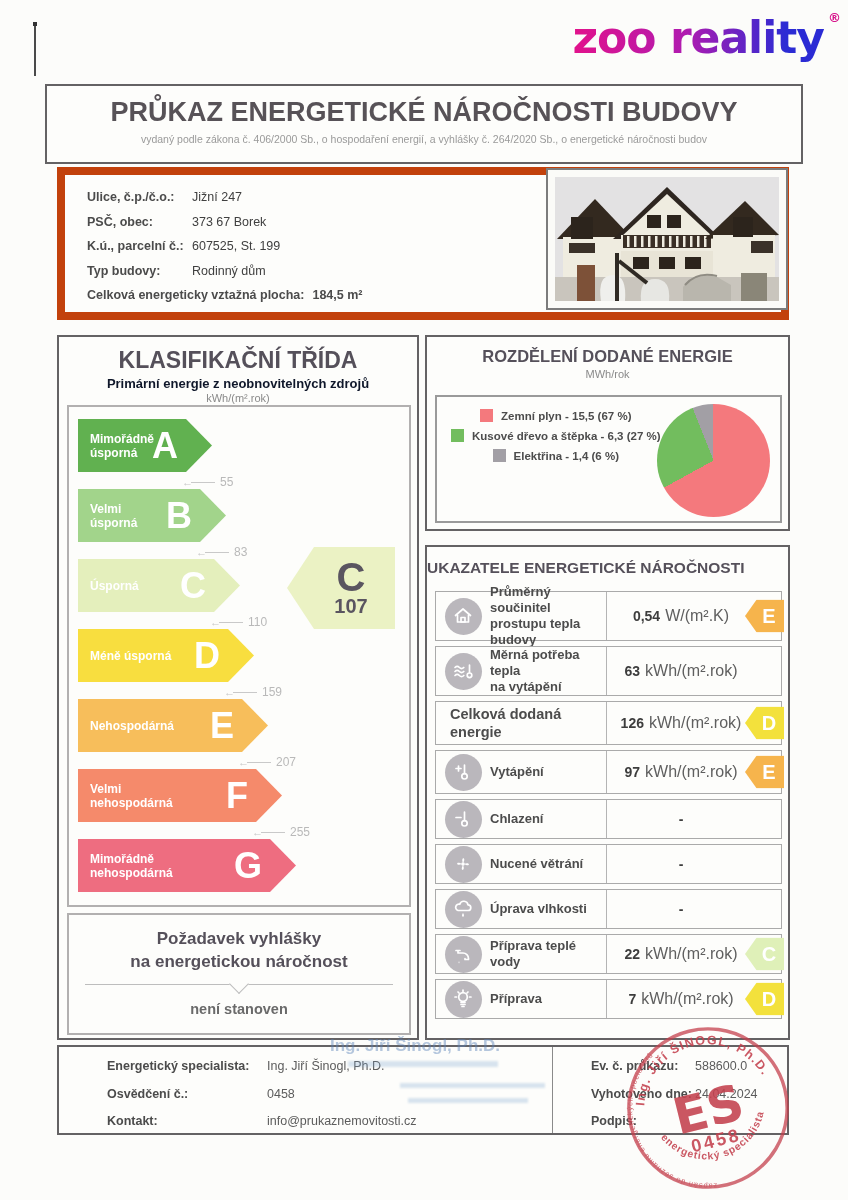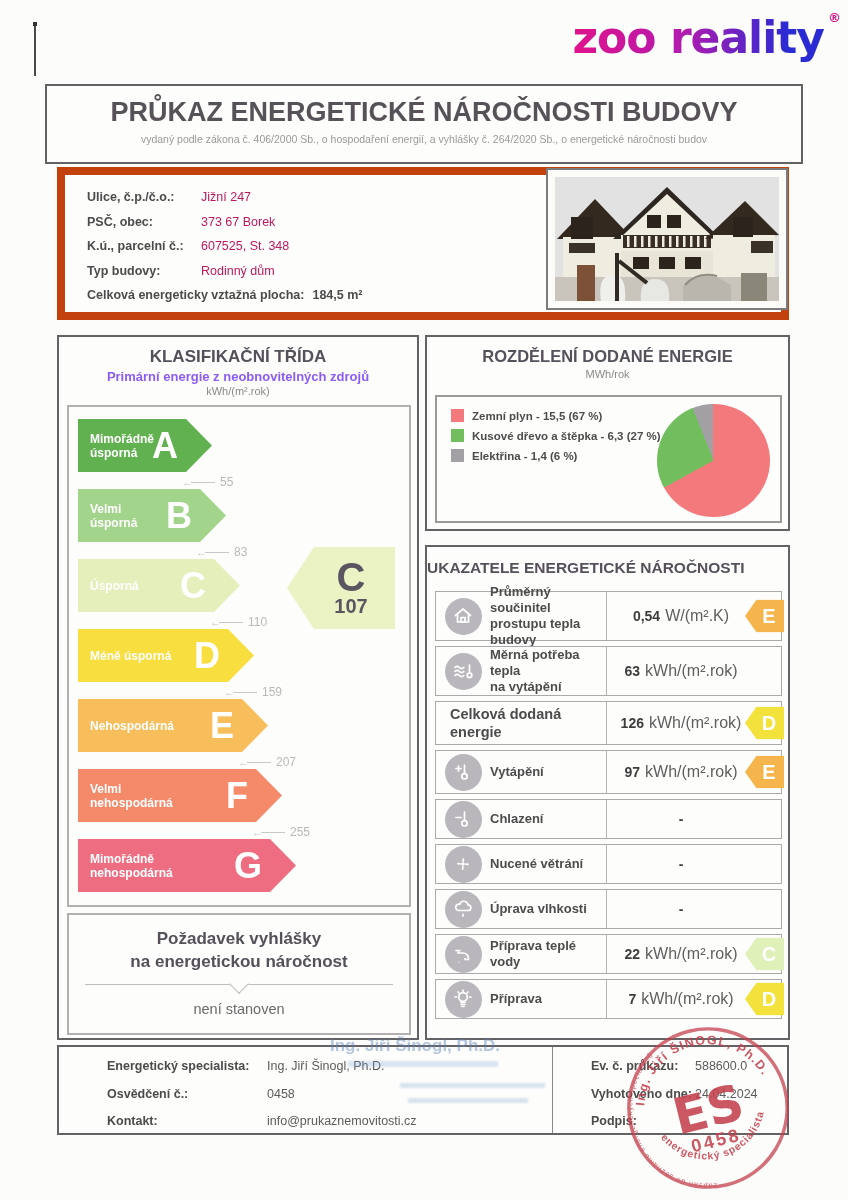--- a/index.html
+++ b/index.html
@@ -23,32 +23,32 @@
   
   .header-box{position:absolute;left:45px;top:84px;width:758px;height:80px;border:2px solid #646264;background:#fdfdfb;}
   .header-title{margin-top:11px;text-align:center;font-size:27px;font-weight:700;color:#575257;}
   .header-sub{margin-top:5px;text-align:center;font-size:10.5px;color:#9a9a9a;}
 
   
   .info-box{position:absolute;left:57px;top:167px;width:732px;height:153px;border:8px solid #c2410c;background:#fdfdfb;}
   .info-fields{padding:15px 0 0 22px;font-size:12.5px;}
   .info-row{margin-bottom:10.5px;display:flex;}
   .info-label{font-weight:700;color:#4b4b4b;width:105px;flex:none;}
-  .info-value{color:#be185d;margin-left:9px;}
+  .info-value{color:#404040;}
   .area-row{margin-top:2px;font-weight:700;color:#4b4b4b;}
   .area-row .area-val{margin-left:8px;}
 
   .photo-frame{position:absolute;left:546px;top:168px;width:242px;height:142px;border:2px solid #7c7c7c;
                background:#fbfbf8;display:flex;align-items:center;justify-content:center;}
   .photo-frame svg{display:block;}
 
   
   .class-panel{position:absolute;left:57px;top:335px;width:362px;height:705px;border:2px solid #646264;background:#fdfdfb;}
-  .class-title{margin-top:10px;text-align:center;font-size:17px;font-weight:700;color:#55505a;}
-  .class-sub{margin-top:2px;text-align:center;font-size:13px;font-weight:700;color:#8b5cf6;}
+  .class-title{margin-top:10px;text-align:center;font-size:23px;font-weight:700;color:#55505a;}
+  .class-sub{margin-top:2px;text-align:center;font-size:13px;font-weight:700;color:#0f172a;}
   .class-unit{margin-top:1px;text-align:center;font-size:11px;color:#8a8a8a;}
 
   .arrows-box{position:absolute;left:8px;top:68px;width:344px;height:502px;border:2px solid #b2b0b0;background:#fdfdfb;
               padding:12px 0 0 9px;box-sizing:border-box;}
   .scale-row{position:relative;height:53px;margin-bottom:17px;}
   .bar{height:100%;position:relative;clip-path:polygon(0 0,calc(100% - 26px) 0,100% 50%,calc(100% - 26px) 100%,0 100%);}
   .r-a .bar{width:134px}.r-b .bar{width:148px}.r-c .bar{width:162px}.r-d .bar{width:176px}
   .r-e .bar{width:190px}.r-f .bar{width:204px}.r-g .bar{width:218px}
   .bar-label{position:absolute;left:12px;top:50%;transform:translateY(-50%);
              font-size:12px;font-weight:700;color:#fff;line-height:1.2;}
@@ -63,29 +63,29 @@
                 clip-path:polygon(0 50%,25% 0,100% 0,100% 100%,25% 100%);
                 display:flex;flex-direction:column;align-items:center;justify-content:center;padding-left:20px;box-sizing:border-box;}
   .rating-letter{font-size:40px;font-weight:700;color:#5a5560;line-height:.9;}
   .rating-value{font-size:20px;font-weight:700;color:#5a5560;}
 
   .req-box{position:absolute;left:8px;top:576px;width:344px;height:122px;border:2px solid #b2b0b0;background:#fdfdfb;}
   .req-title{margin-top:13px;text-align:center;font-size:17px;font-weight:700;color:#55505a;line-height:1.35;}
   .req-divider{margin:10px 16px 0;border-top:1.5px solid #bdbdbd;position:relative;}
   .req-notch{position:absolute;left:50%;top:-8px;width:13px;height:13px;transform:translateX(-50%) rotate(45deg);
              background:#fdfdfb;border-right:1.5px solid #bdbdbd;border-bottom:1.5px solid #bdbdbd;}
-  .req-value{margin-top:16px;text-align:center;font-size:14.5px;font-weight:400;color:#6a6a6a;}
+  .req-value{margin-top:16px;text-align:center;font-size:14.5px;font-weight:700;color:#6a6a6a;}
 
   
   .pie-panel{position:absolute;left:425px;top:335px;width:365px;height:196px;border:2px solid #646264;background:#fdfdfb;}
   .pie-title{margin-top:10px;text-align:center;font-size:16.5px;font-weight:700;color:#55505a;}
   .pie-unit{margin-top:2px;text-align:center;font-size:11px;color:#8a8a8a;}
   .pie-inner{position:absolute;left:8px;top:58px;width:347px;height:128px;border:2px solid #9a9a9a;background:#fdfdfb;}
   .legend{position:absolute;left:14px;top:12px;}
-  .legend-item{display:flex;align-items:center;margin-bottom:7px;}
+  .legend-item{display:flex;align-items:center;margin-bottom:7px;justify-content:center;}
   .legend-swatch{width:13px;height:13px;margin-right:8px;flex:none;}
   .legend-label{font-size:11.5px;font-weight:700;color:#4c4c4c;}
   .pie{position:absolute;right:10px;top:7px;width:113px;height:113px;border-radius:50%;}
 
   
   .ind-panel{position:absolute;left:425px;top:545px;width:365px;height:495px;border:2px solid #646264;background:#fdfdfb;}
   .ind-title{margin-top:12px;font-size:15.5px;font-weight:700;color:#55505a;}
   .ind-rows{position:absolute;left:8px;top:44px;width:347px;}
   .ind-row{position:relative;display:flex;align-items:center;border:1.5px solid #aaa;margin-bottom:5px;background:#fdfdfb;}
   .ind-row.h50{height:50px}.ind-row.h44{height:44px}.ind-row.h40{height:40px}
@@ -145,21 +145,21 @@
       <div class="info-row" data-interactable="false">
         <span class="info-label" data-interactable="false">Ulice, č.p./č.o.:</span>
         <span class="info-value" data-interactable="false">Jižní 247</span>
       </div>
       <div class="info-row" data-interactable="false">
         <span class="info-label" data-interactable="false">PSČ, obec:</span>
         <span class="info-value" data-interactable="false">373 67 Borek</span>
       </div>
       <div class="info-row" data-interactable="false">
         <span class="info-label" data-interactable="false">K.ú., parcelní č.:</span>
-        <span class="info-value" data-interactable="false">607525, St. 348</span>
+        <span class="info-value" data-interactable="false">607525, St. 199</span>
       </div>
       <div class="info-row" data-interactable="false">
         <span class="info-label" data-interactable="false">Typ budovy:</span>
         <span class="info-value" data-interactable="false">Rodinný dům</span>
       </div>
       <div class="area-row" data-interactable="false">
         <span data-interactable="false">Celková energeticky vztažná plocha:</span><span class="area-val" data-interactable="false">184,5 m²</span>
       </div>
     </div>
   </div>

